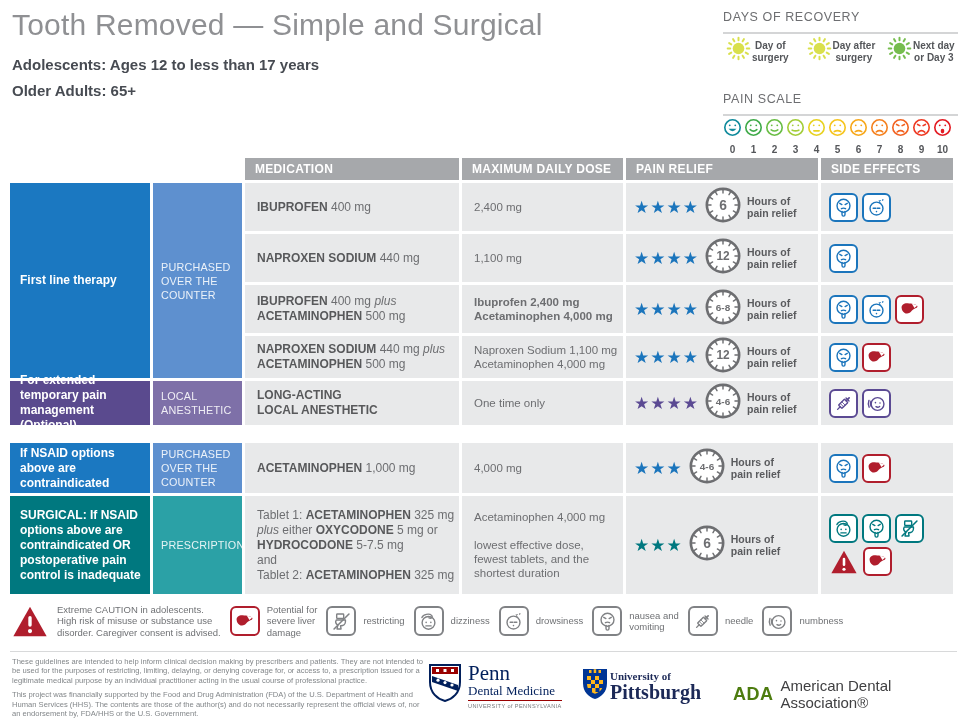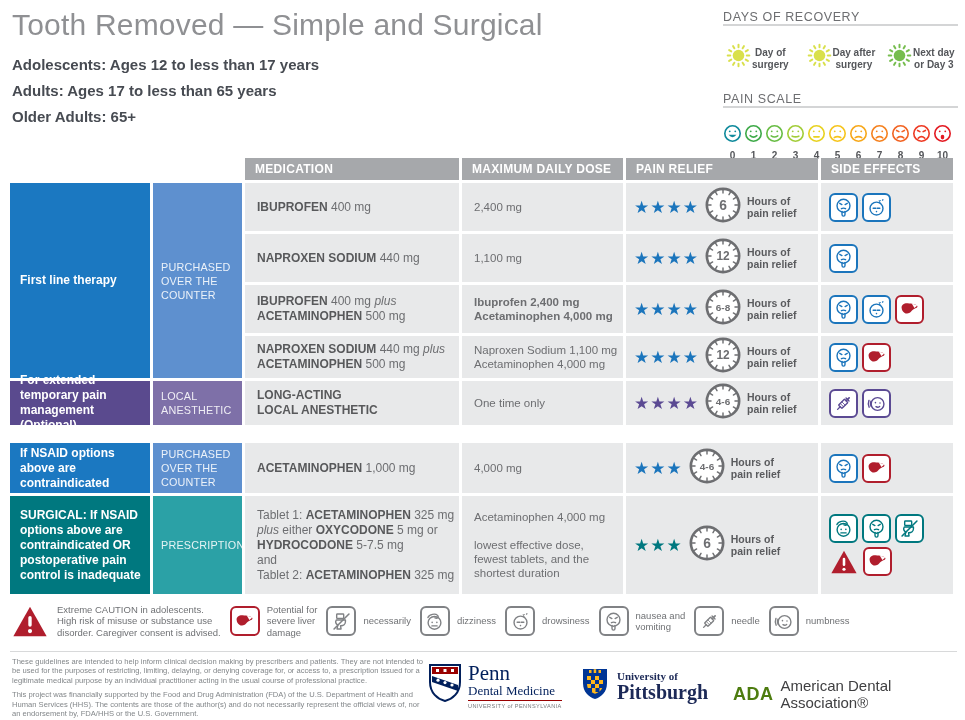--- a/index.html
+++ b/index.html
@@ -8,21 +8,21 @@
 
   
   .title { position:absolute; left:12px; top:8px; font-size:30px; font-weight:normal; color:#8f9093; letter-spacing:.2px; }
   .ages { position:absolute; left:12px; top:52px; }
   .ages div { font-size:15px; font-weight:bold; color:#474b52; line-height:26px; }
 
   .panel { position:absolute; left:723px; width:235px; }
   .panel-days { top:10px; }
   .panel-pain { top:92px; }
   .panel h4 { font-size:12.5px; font-weight:normal; color:#6d6e71; letter-spacing:.6px;
-              border-bottom:2px solid #d4d5d6; padding-bottom:0; margin-bottom:16px; }
+              border-bottom:2px solid #d4d5d6; padding-bottom:8px; margin-bottom:1px; }
   .suns { display:flex; justify-content:space-between; padding:0 2px; }
   .sun-item { width:70px; display:flex; flex-direction:row; align-items:center; }
   .sun-item .lbl { font-size:10px; font-weight:bold; color:#54565a; text-align:center; white-space:pre-line; line-height:12px; margin-top:2px; }
   .faces { display:flex; gap:2px; margin-top:2px; }
   .face-item { display:flex; flex-direction:column; align-items:center; width:19px; }
   .face-item .num { font-size:10px; font-weight:bold; color:#54565a; margin-top:3px; }
 
   
   .tbl { position:absolute; left:10px; top:158px;
          display:grid; grid-template-columns:140px 89px 214px 161px 192px 132px;
@@ -60,36 +60,35 @@
 
   
   .hr { position:absolute; left:10px; top:651px; width:947px; height:1px; background:#d8d9da; }
   .disclaimers { position:absolute; left:12px; top:657px; width:416px; }
   .disclaimers p { font-size:7.6px; color:#828689; line-height:9.4px; margin-bottom:5px; }
   .logos { position:absolute; left:428px; top:660px; width:530px; height:55px; }
   .logo-penn { position:absolute; left:0; top:3px; display:flex; gap:6px; align-items:flex-start; }
   .penn-name { font-family:"Liberation Serif", serif; font-size:21px; color:#011F5B; line-height:20px; }
   .penn-dept { font-family:"Liberation Serif", serif; font-size:13px; color:#011F5B; border-bottom:1.5px solid #990000; padding-bottom:1px; }
   .penn-sub { font-size:5.6px; color:#75787B; letter-spacing:.4px; margin-top:2px; }
-  .logo-pitt { position:absolute; left:152px; top:6px; display:flex; gap:7px; align-items:center; }
+  .logo-pitt { position:absolute; left:152px; top:6px; display:flex; align-items:center; }
   .pitt-l1 { font-family:"Liberation Serif", serif; font-size:11px; font-weight:bold; color:#1c2957; line-height:11px; }
   .pitt-l2 { font-family:"Liberation Serif", serif; font-size:20px; font-weight:bold; color:#1c2957; line-height:20px; }
   .logo-ada { position:absolute; left:305px; top:17px; display:flex; align-items:center; gap:7px; }
   .ada-abbr { font-size:18px; font-weight:bold; color:#4d7c0f; letter-spacing:.5px; }
   .ada-name { font-size:15px; color:#404042; }
 </style>
 </head>
 <body>
 
 <div class="page">
 
   <div class="title">Tooth Removed — Simple and Surgical</div>
   <div class="ages">
     <div>Adolescents: Ages 12 to less than 17 years</div>
-    <div>Adults: Ages 17 to less than 65 years</div>
     <div>Older Adults: 65+</div>
   </div>
 
   <div class="panel panel-days">
     <h4>DAYS OF RECOVERY</h4>
     <div class="suns">
         <div class="sun-item">
           <span><svg viewBox="0 0 30 30" width="27" height="27">
               <circle cx="15" cy="15" r="6.4" fill="#d9e04c"></circle>
               <g stroke="#d9e04c" stroke-width="2.2" stroke-linecap="round">
@@ -646,21 +645,21 @@
 damage</div>
       </div>
       <div class="legend-item">
         <div class="icon-box" style="color: rgb(128, 130, 133); border-color: rgb(128, 130, 133);">
           <svg viewBox="0 0 24 24" fill="none" stroke="currentColor" stroke-width="1.6" stroke-linecap="round" stroke-linejoin="round">
             <rect x="6.5" y="3.5" width="8" height="5" rx="0.8"></rect>
             <path d="M6 10.3 h10.5 v2 a5.2 4.6 0 0 1 -5.2 4.6 h-0.4 l0.6 3.6 h-4.6 l0.9 -4.4 a5.2 4.6 0 0 1 -1.8 -5.8 Z"></path>
             <path d="M3.5 20.5 L20.5 3.5" stroke-width="1.8"></path>
           </svg>
         </div>
-        <div class="txt">necessarily</div>
+        <div class="txt">restricting</div>
       </div>
       <div class="legend-item">
         <div class="icon-box" style="color: rgb(128, 130, 133); border-color: rgb(128, 130, 133);">
           <svg viewBox="0 0 24 24" fill="none" stroke="currentColor" stroke-width="1.6" stroke-linecap="round" stroke-linejoin="round">
             <circle cx="12" cy="13.5" r="7.3"></circle>
             <circle cx="9.3" cy="13" r="0.9" fill="currentColor" stroke="none"></circle>
             <circle cx="14.7" cy="13" r="0.9" fill="currentColor" stroke="none"></circle>
             <path d="M9 17 h6"></path>
             <path d="M4.5 7.5 C6 3.5 13 2.5 15.5 5 C17.5 7 15 9 12.5 7.8"></path>
           </svg>

